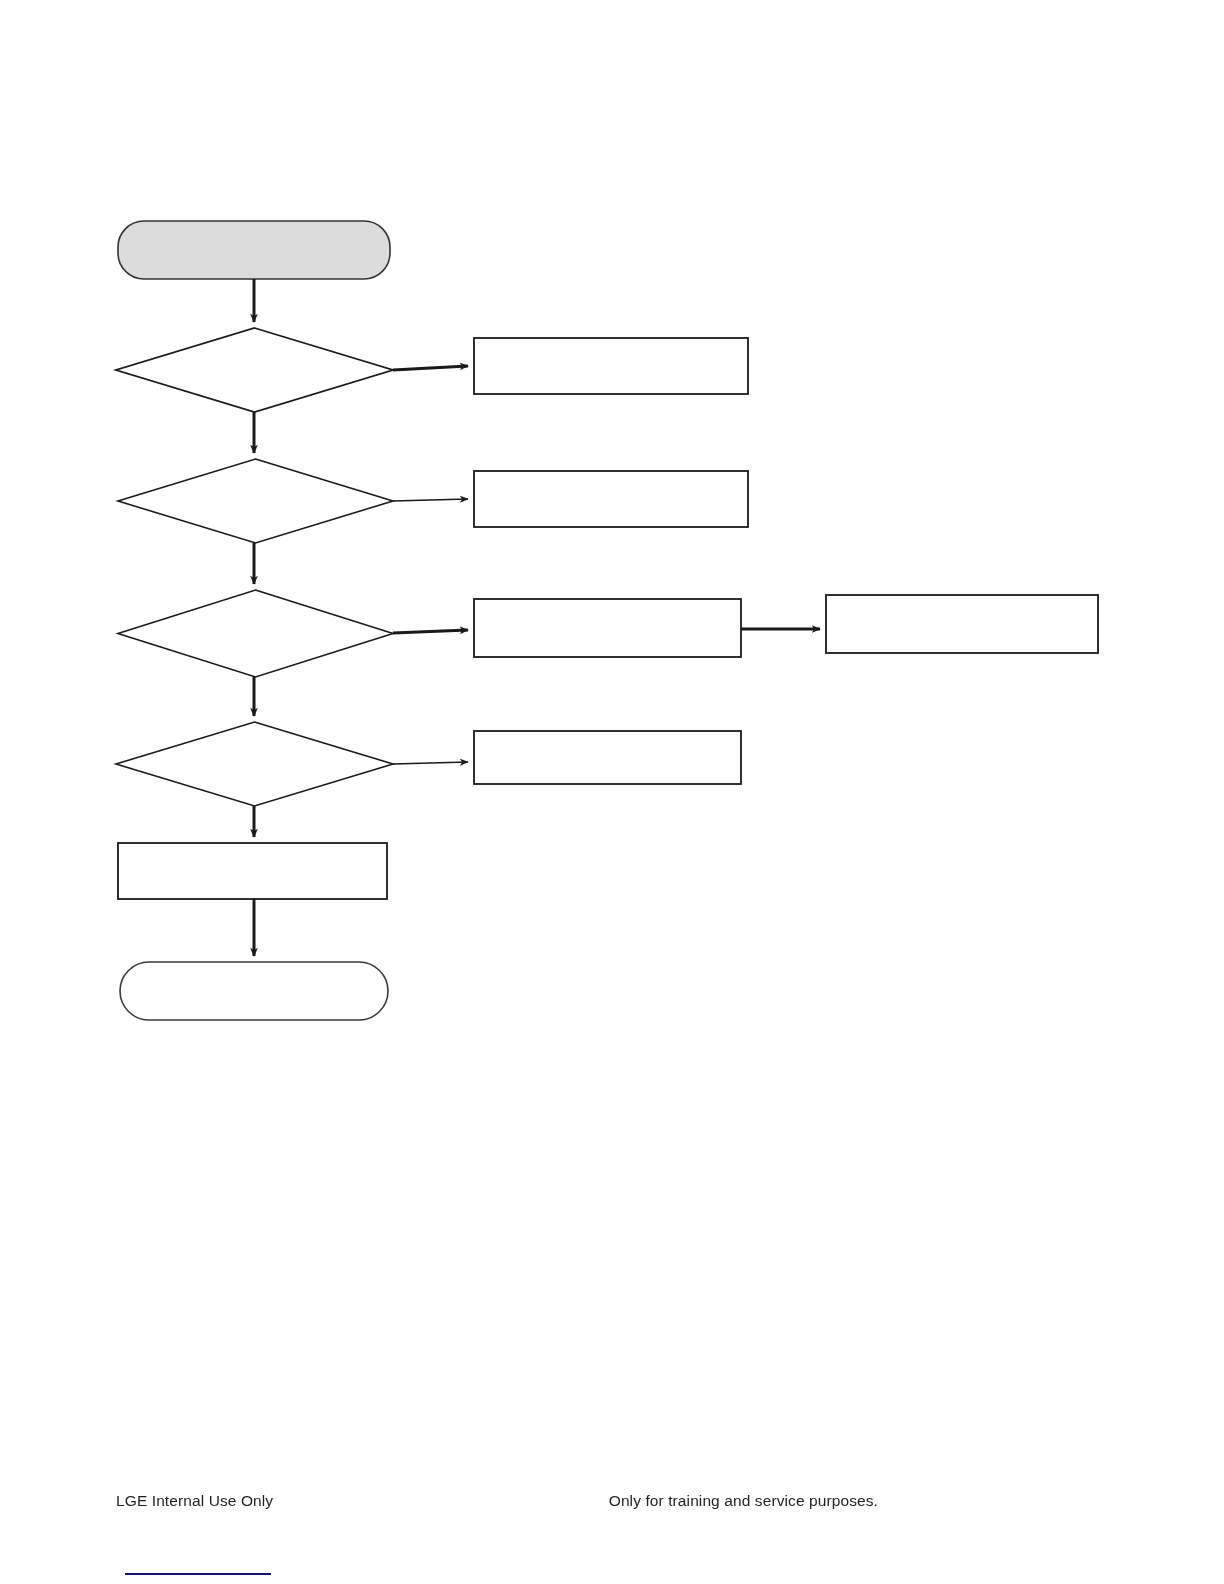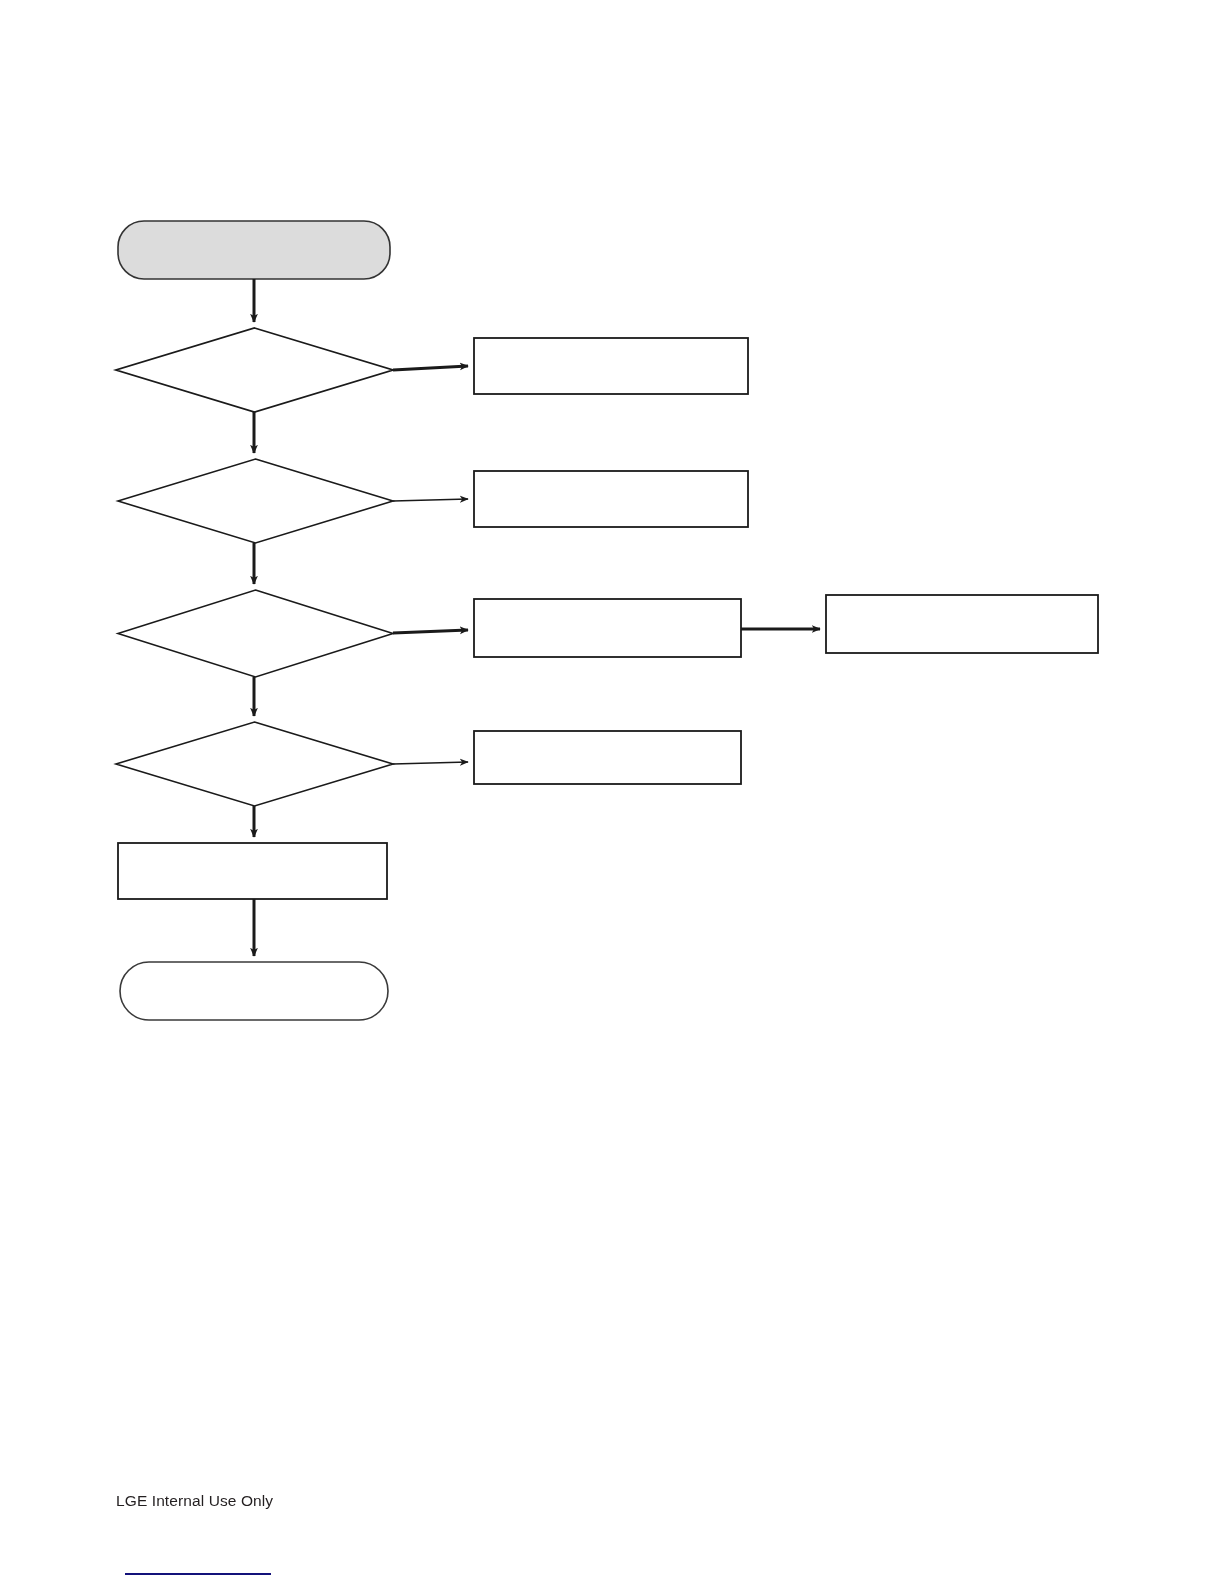--- a/index.html
+++ b/index.html
@@ -154,18 +154,19 @@
     <div class="shape-label" style="left:826px;top:595px;width:272px;height:58px;"></div>
     <div class="shape-label" style="left:116px;top:722px;width:277px;height:84px;"></div>
     <div class="shape-label" style="left:474px;top:731px;width:267px;height:53px;"></div>
     <div class="shape-label" style="left:118px;top:843px;width:269px;height:56px;"></div>
     <div class="shape-label" style="left:120px;top:962px;width:268px;height:58px;"></div>
   </div>
 
   <div class="footer">
     <div class="footer-left">LGE Internal Use Only</div>
     <div class="footer-right">
+      <div>Only for training and service purposes.</div>
     </div>
   </div>
 
   <div class="footer-rule"></div>
 
 </div>
 
 </body></html>

